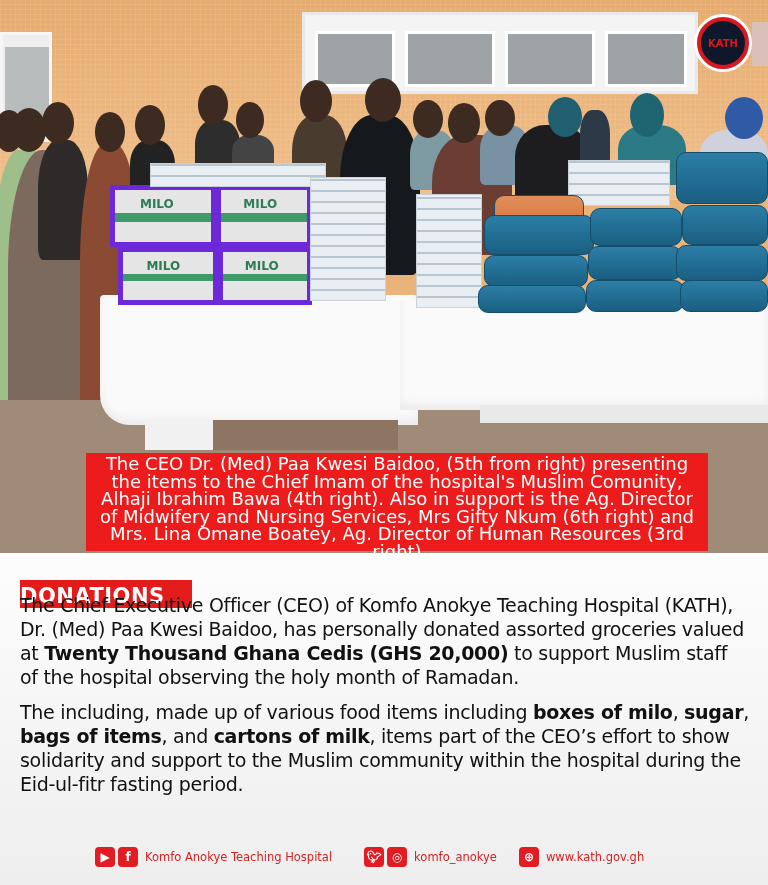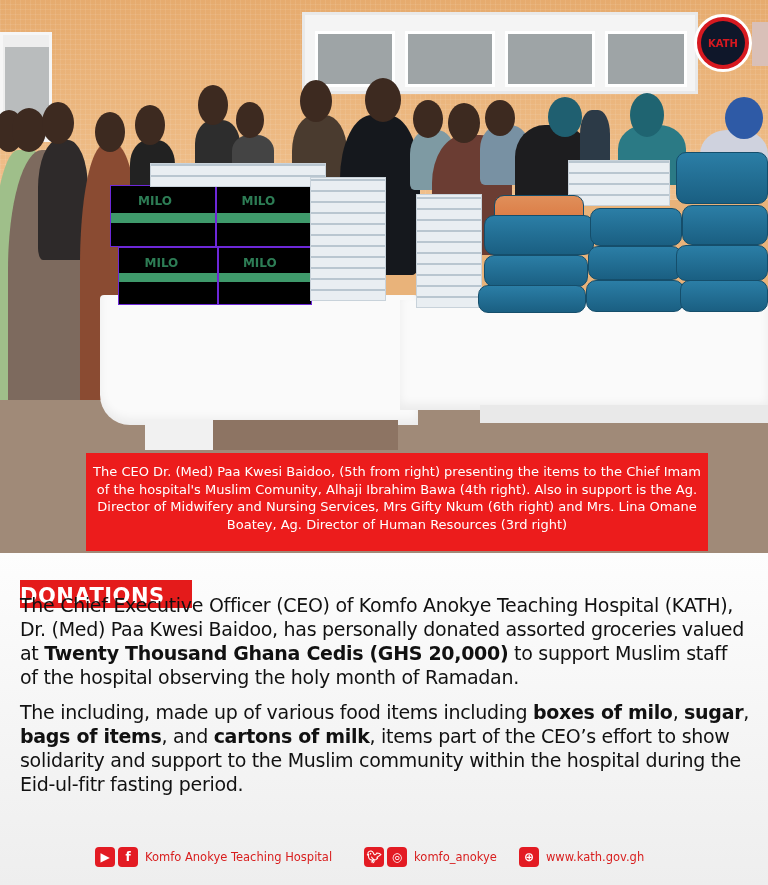--- a/index.html
+++ b/index.html
@@ -24,32 +24,32 @@
   .logo-inner { width: 44px; height: 44px; border-radius: 50%; background: #0f172a; color: #d71920; font-weight: bold;
           font-size: 10px; display: flex; align-items: center; justify-content: center; }
   .poster { position: absolute; left: 752px; top: 22px; width: 16px; height: 44px; background: #d9c0b8; }
 
   .person { position: absolute; border-radius: 40% 40% 10% 10%; }
   .head { position: absolute; border-radius: 50%; background: #3d2a20; }
   .floor { position: absolute; left: 0; top: 400px; width: 768px; height: 153px; background: #a08a78; }
 
   .table { position: absolute; background: #fafafa; box-shadow: inset 0 -6px 10px rgba(0,0,0,.06); }
   .table-leg { position: absolute; background: #f1f1f1; }
-  .milo { position: absolute; background: #000000; border: 1px solid #6d28d9; }
+  .milo { position: absolute; background: #e5e5e5; border: 5px solid #6d28d9; }
   .milo .band { position: absolute; left: 0; right: 0; top: 45%; height: 16%; background: #3f9a6b; }
   .milo .brand { position: absolute; left: 26%; top: 14%; color: #2d7d55; font-weight: bold; font-size: 12px; }
   .milk { position: absolute; background:
           repeating-linear-gradient(0deg, #e9eef2 0 9px, #b9c6d0 9px 11px),
           #dfe7ee; border: 1px solid #c8d2da; }
   .rice { position: absolute; border-radius: 10px; background: linear-gradient(#2b7ea6, #1a5f82); border: 1px solid #154e6b; }
   .rice.orange { background: linear-gradient(#e08f5a, #d86f37); }
 
   
   .caption { position: absolute; left: 86px; top: 453px; width: 622px; height: 98px; background: #ec1c1c;
-             color: #fff; font-size: 13px; line-height: 17.6px; text-align: center; padding: 10px 6px; }
+             color: #fff; font-size: 18px; line-height: 17.6px; text-align: center; padding: 2px 6px; }
 
   
   .lower { position: absolute; left: 0; top: 553px; width: 768px; height: 332px;
            background: linear-gradient(180deg, #fdfdfd 0%, #f4f4f4 60%, #eeeeee 100%); }
   .tag { position: absolute; left: 20px; top: 558px; width: 172px; height: 28px; background: #e41b1b; color: #fff;
          font-weight: bold; font-size: 21px; line-height: 32px; text-align: left; letter-spacing: .5px; margin-top: 22px; }
   .para { position: absolute; left: 20px; width: 730px; font-size: 19px; line-height: 24px; color: #111; letter-spacing: -0.3px; }
   .para b { font-weight: bold; }
   .p1 { top: 593px; }
   .p2 { top: 700px; }

